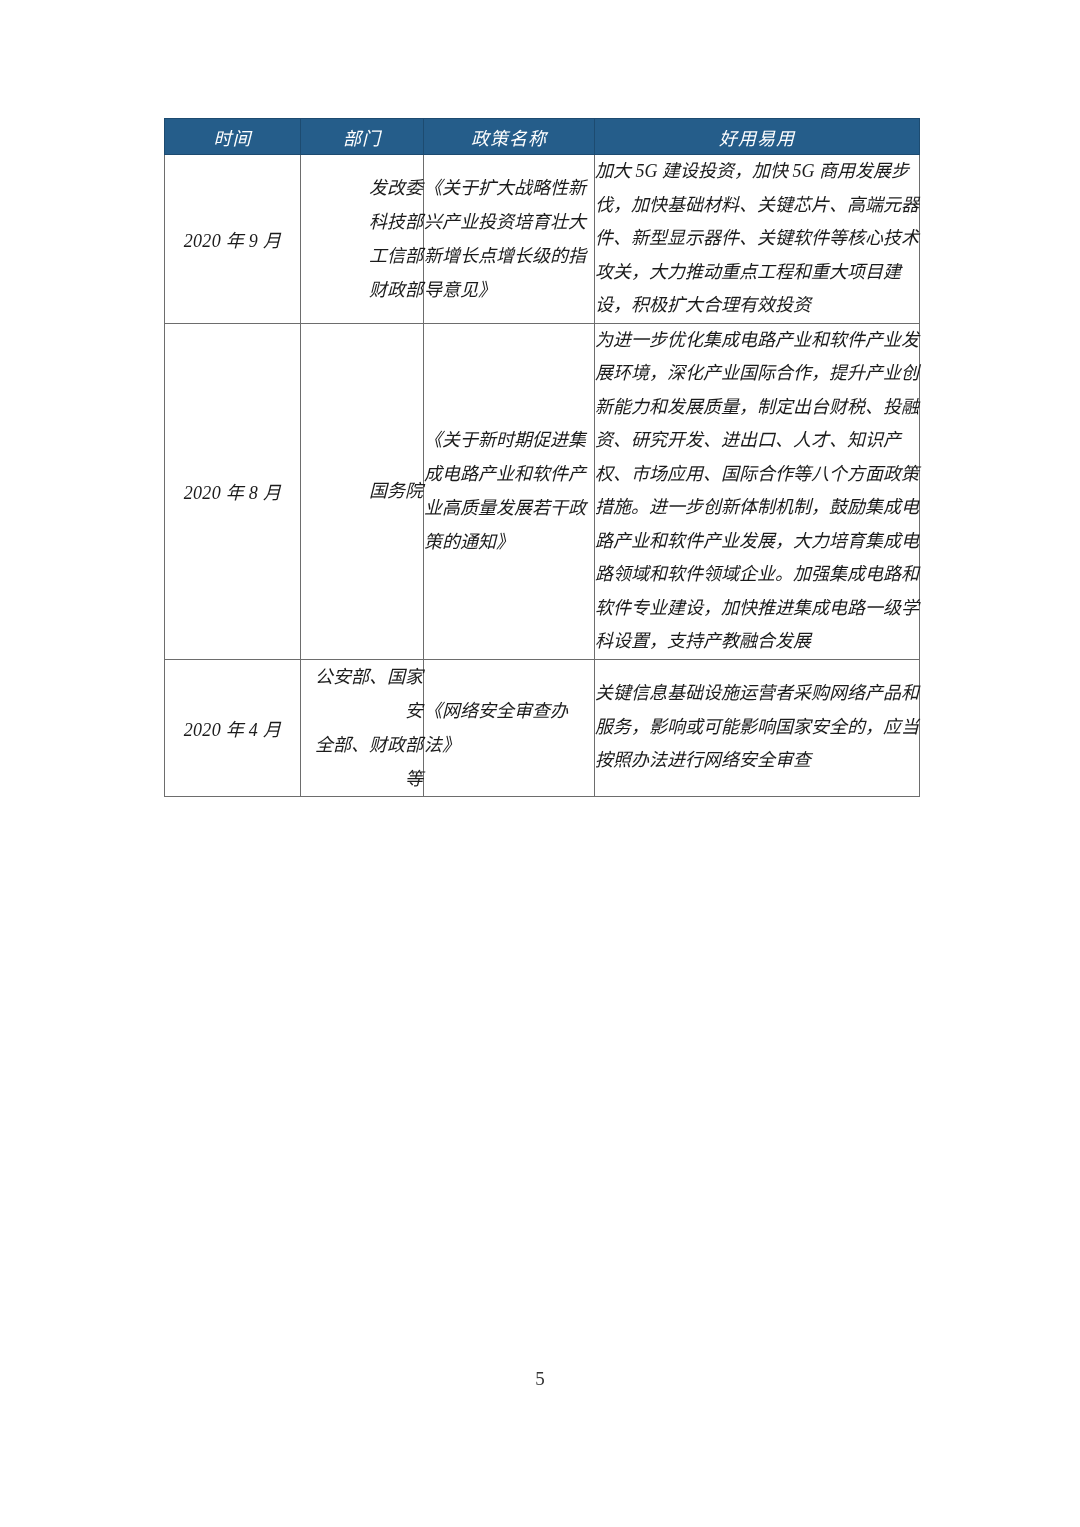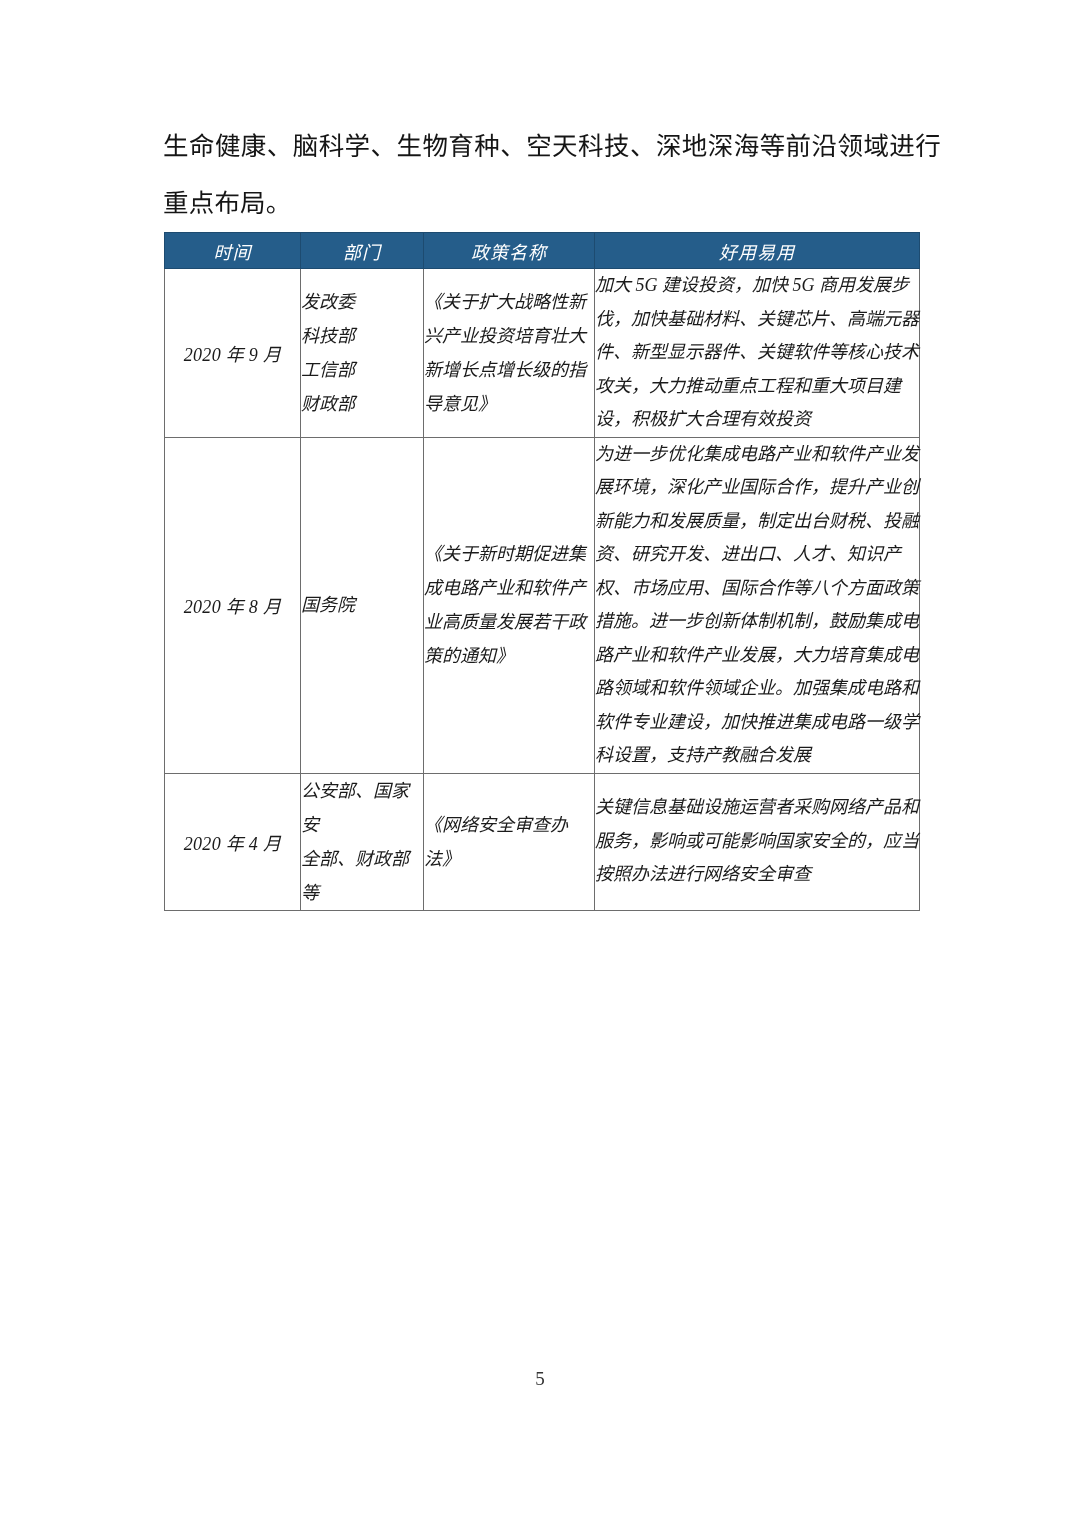--- a/index.html
+++ b/index.html
@@ -89,21 +89,21 @@
   col.c-name  { width: 171px; }
   col.c-cont  { width: 325px; }
 
   td.cell-time {
     text-align: center;
     font-size: 18px;
     letter-spacing: 0.3px;
     white-space: nowrap;
   }
   td.cell-dept {
-    text-align: left;
+    text-align: right;
     font-size: 18px;
     line-height: 34px;
     padding: 6px 4px;
   }
   td.cell-name {
     text-align: left;
     font-size: 18px;
     line-height: 34px;
     vertical-align: top;
     padding: 7px 10px 7px 12px;
@@ -127,21 +127,20 @@
     font-size: 19px;
     color: #333333;
     font-family: "Liberation Serif", serif;
   }
 </style>
 </head>
 <body>
 
 <div class="page">
 
-  <p class="body-text">生命健康、脑科学、生物育种、空天科技、深地深海等前沿领域进行重点布局。</p>
 
 
 
   <table class="policy-table">
     <colgroup>
       <col class="c-time">
       <col class="c-dept">
       <col class="c-name">
       <col class="c-cont">
     </colgroup>

